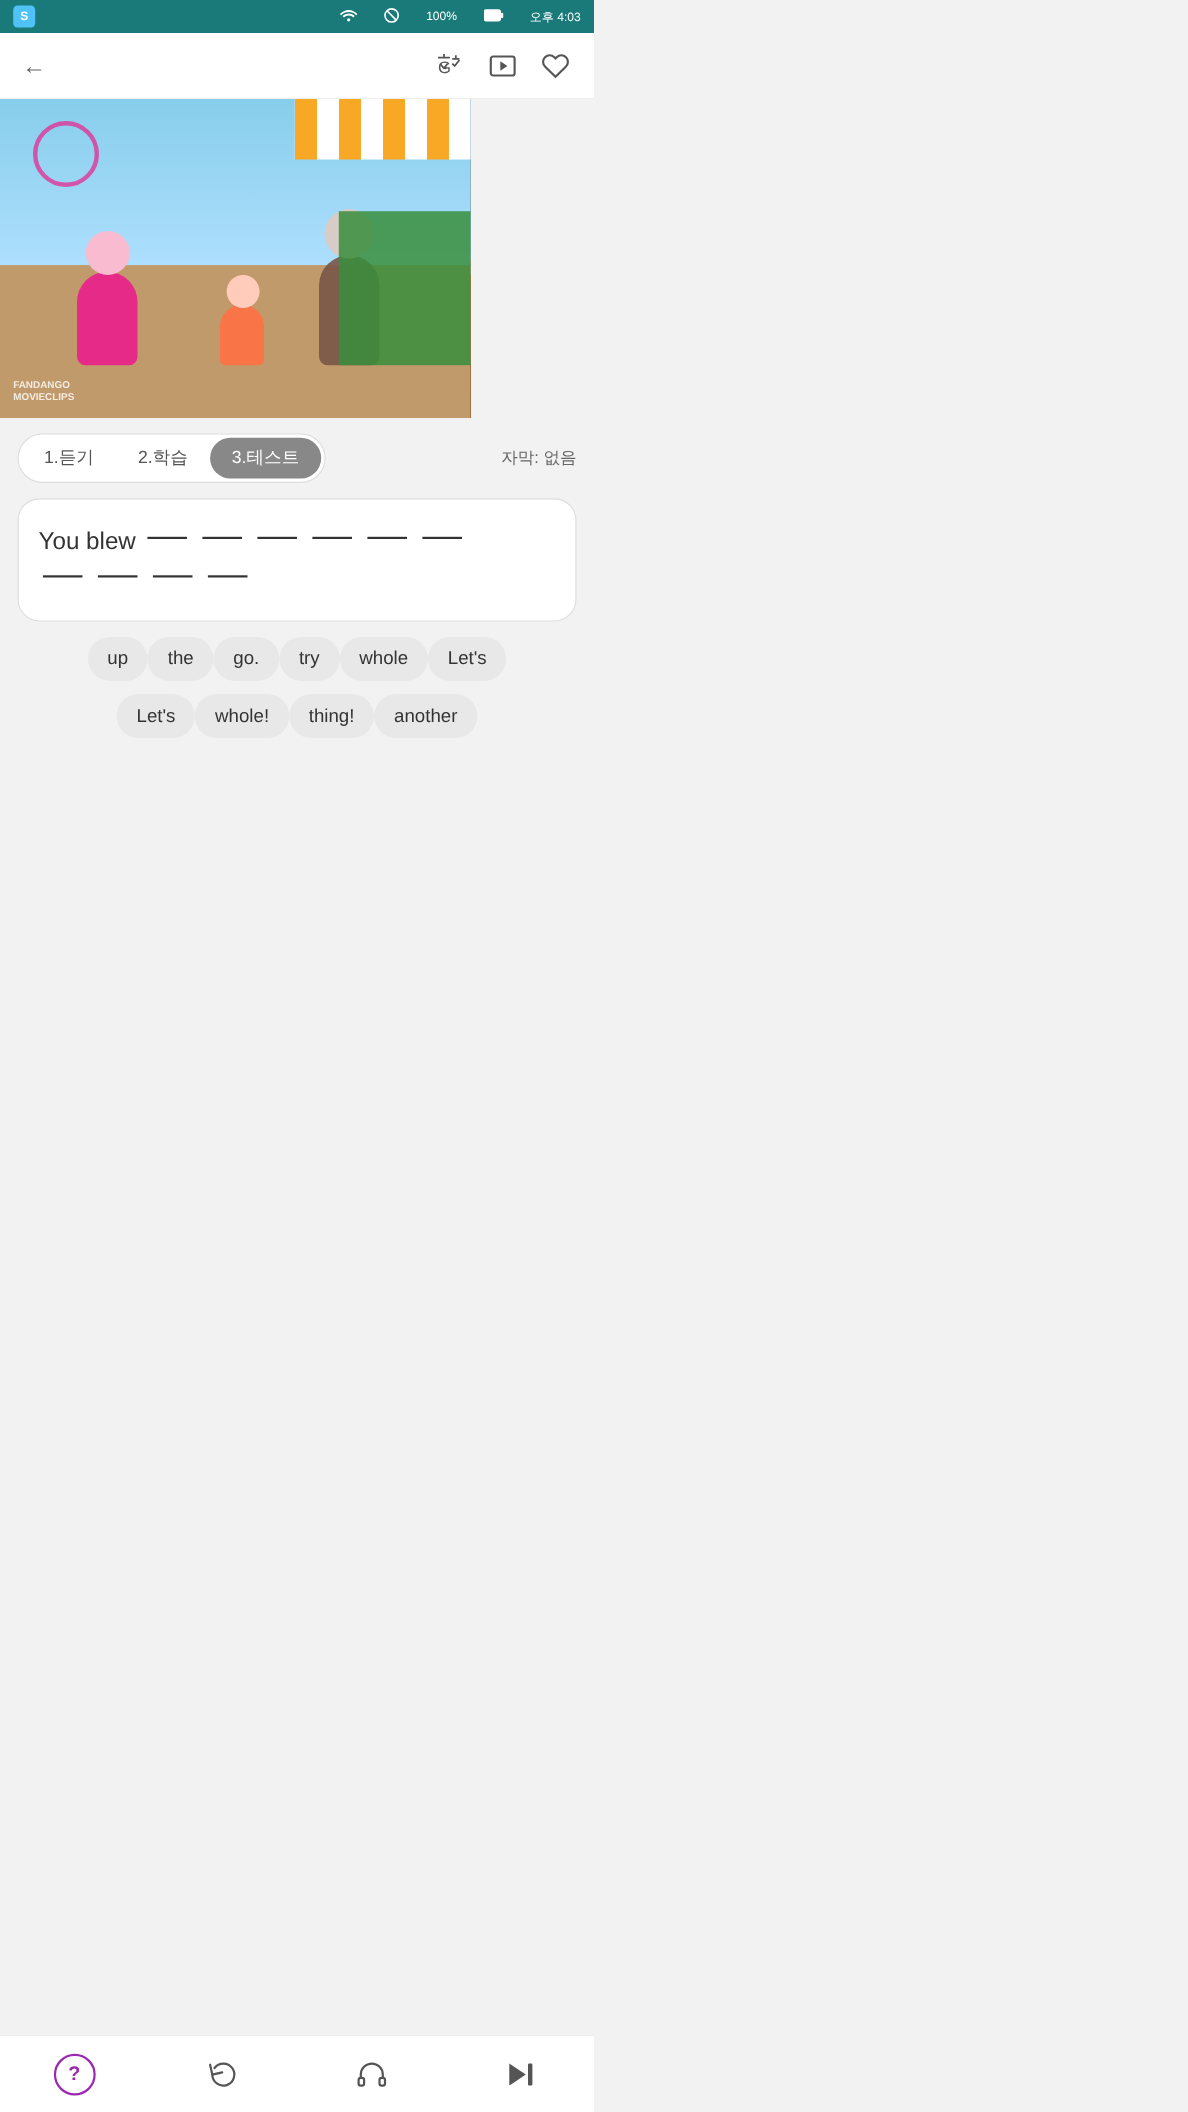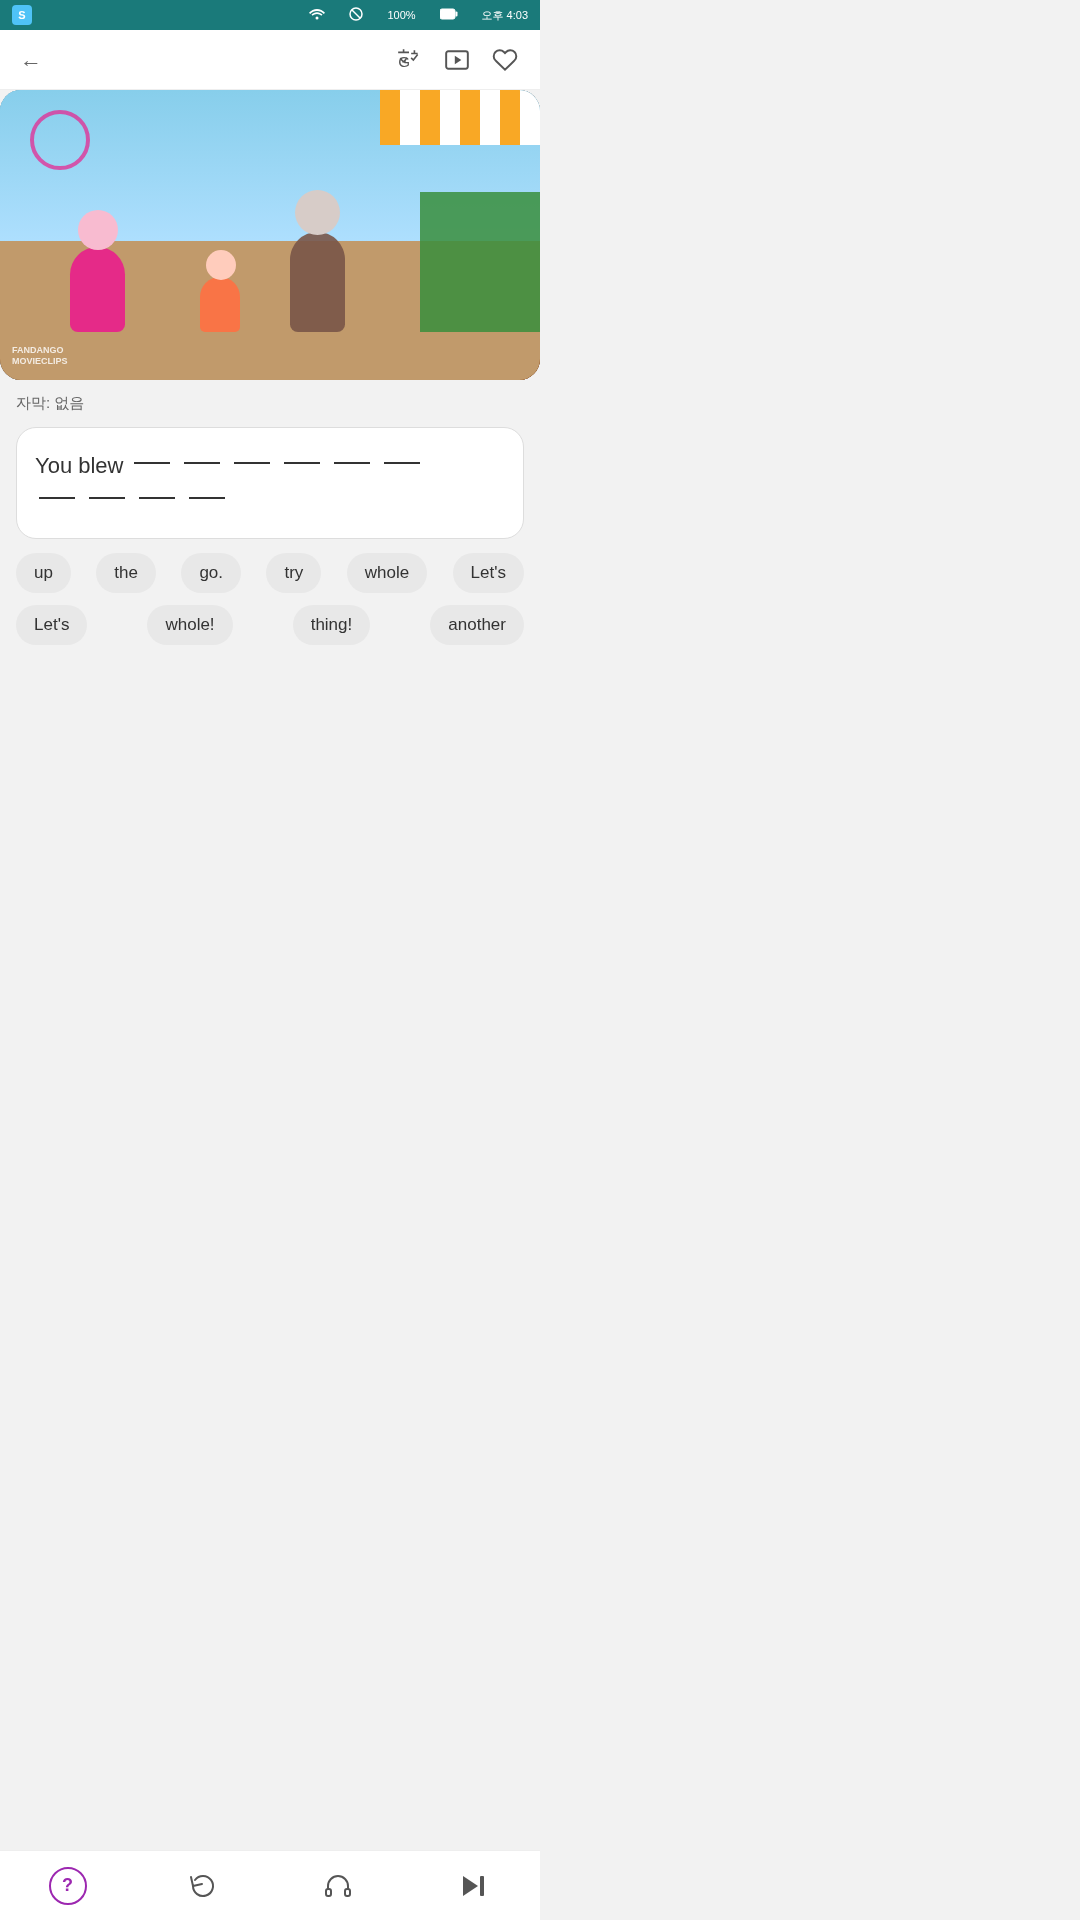--- a/index.html
+++ b/index.html
@@ -73,29 +73,28 @@
       color: #555;
       cursor: pointer;
     }
     .nav-icon svg {
       width: 26px;
       height: 26px;
     }
 
     
     .video-area {
-      width: 540px;
+      width: 428px;
       height: 290px;
       background: #1a1a2e;
       position: relative;
       overflow: hidden;
       display: flex;
       align-items: flex-end;
       justify-content: center;
-      border-radius: 21px;
     }
     .video-placeholder {
       width: 100%;
       height: 100%;
       background: linear-gradient(135deg, #87CEEB 0%, #87CEEB 40%, #8B4513 60%, #8B4513 100%);
       position: relative;
       overflow: hidden;
     }
     
     .scene-bg {
@@ -187,21 +186,21 @@
 
     
     .word-chips-area {
       padding: 0 16px;
     }
     .chips-row {
       display: flex;
       flex-wrap: nowrap;
       gap: 0;
       margin-bottom: 12px;
-      justify-content: space-between;
+      justify-content: center;
     }
     .word-chip {
       background: #e8e8e8;
       border-radius: 25px;
       padding: 10px 18px;
       font-size: 17px;
       color: #333;
       cursor: pointer;
       white-space: nowrap;
       border: none;
@@ -325,20 +324,25 @@
     <div style="position:absolute;bottom:48px;right:0;width:120px;height:140px;background:#388e3c;opacity:0.85;"></div>
 
     <div class="watermark">
       <div>FANDANGO</div>
       <div>MOVIECLIPS</div>
     </div>
   </div>
 </div>
 
 <div class="tabs-section">
+  <div class="tabs-group">
+    <div class="tab-item">1.듣기</div>
+    <div class="tab-item">2.학습</div>
+    <div class="tab-item active">3.테스트</div>
+  </div>
   <div class="subtitle-label">자막: 없음</div>
 </div>
 
 <div class="quiz-box">
   <div class="quiz-text">
     <span>You blew</span>
     <span class="blank"></span>
     <span class="blank"></span>
     <span class="blank"></span>
     <span class="blank"></span>

